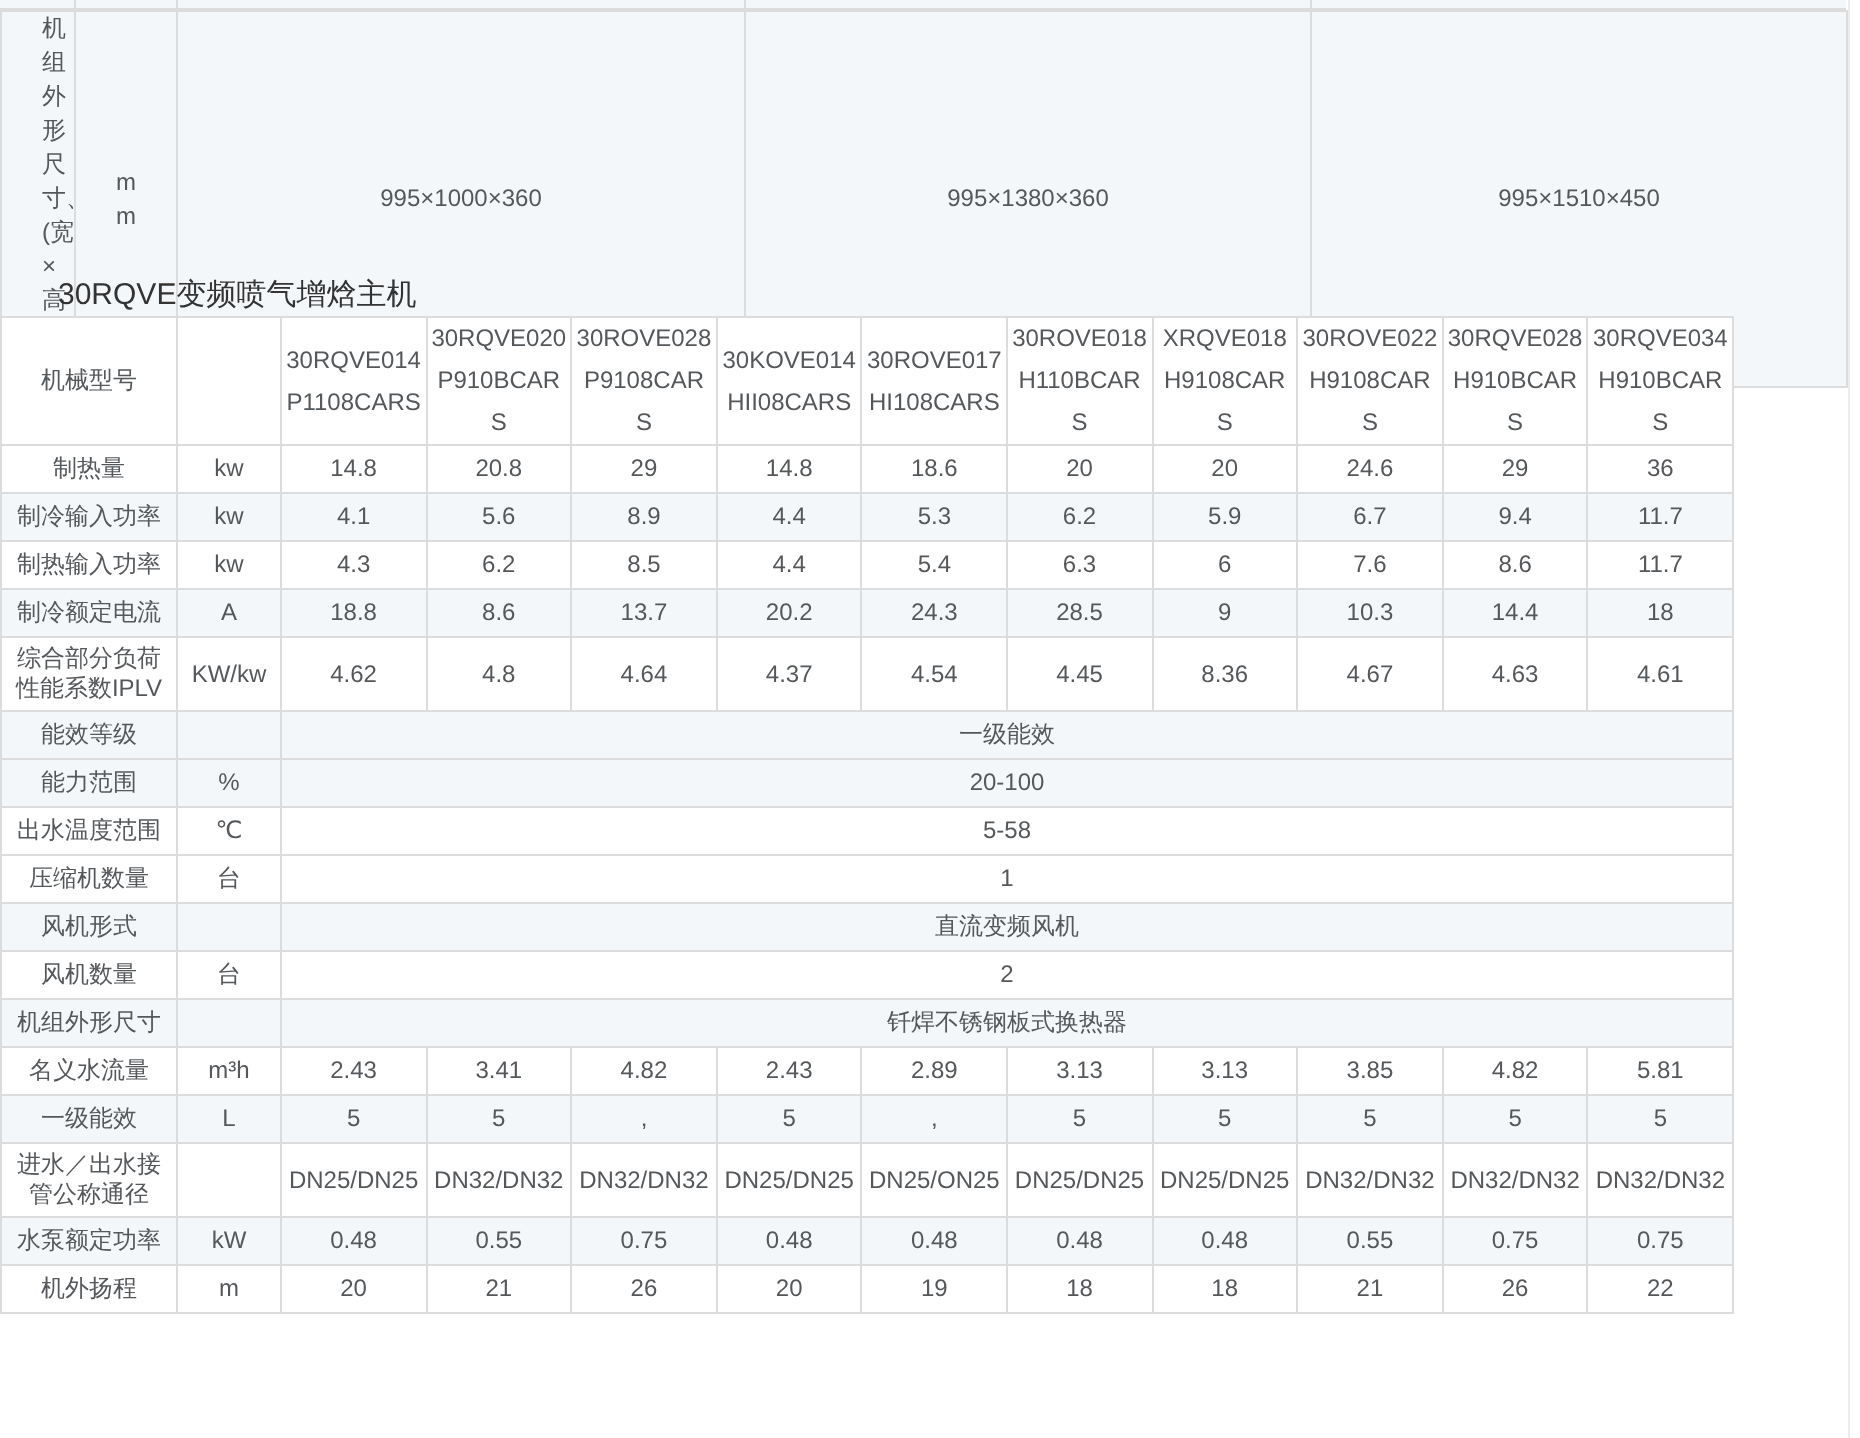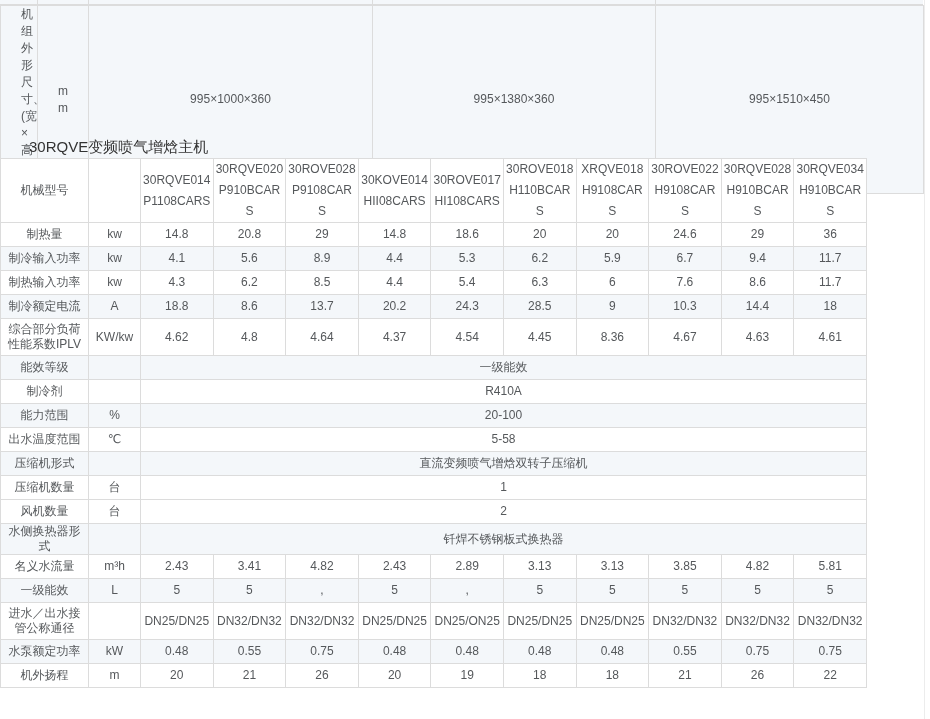--- a/index.html
+++ b/index.html
@@ -197,52 +197,47 @@
           <td>8.36</td>
           <td>4.67</td>
           <td>4.63</td>
           <td>4.61</td>
         </tr>
         <tr class="std alt">
           <td>能效等级</td>
           <td></td>
           <td colspan="10">一级能效</td>
         </tr>
-        <tr class="std">
-          <td>制冷剂</td>
-          <td></td>
-          <td colspan="10">R410A</td>
-        </tr>
         <tr class="std alt">
           <td>能力范围</td>
           <td>%</td>
           <td colspan="10">20-100</td>
         </tr>
         <tr class="std">
           <td>出水温度范围</td>
           <td>℃</td>
           <td colspan="10">5-58</td>
         </tr>
-        <tr class="std alt">
-          <td>压缩机形式</td>
-          <td></td>
-          <td colspan="10">直流变频喷气增焓双转子压缩机</td>
-        </tr>
         <tr class="std">
           <td>压缩机数量</td>
           <td>台</td>
           <td colspan="10">1</td>
         </tr>
+        <tr class="std alt">
+          <td>风机形式</td>
+          <td></td>
+          <td colspan="10">直流变频风机</td>
+        </tr>
         <tr class="std">
           <td>风机数量</td>
           <td>台</td>
           <td colspan="10">2</td>
         </tr>
         <tr class="std alt">
-          <td>水侧换热器形式</td>
+          <td>机组外形尺寸</td>
           <td></td>
           <td colspan="10">钎焊不锈钢板式换热器</td>
         </tr>
         <tr class="std">
           <td>名义水流量</td>
           <td>m³h</td>
           <td>2.43</td>
           <td>3.41</td>
           <td>4.82</td>
           <td>2.43</td>

